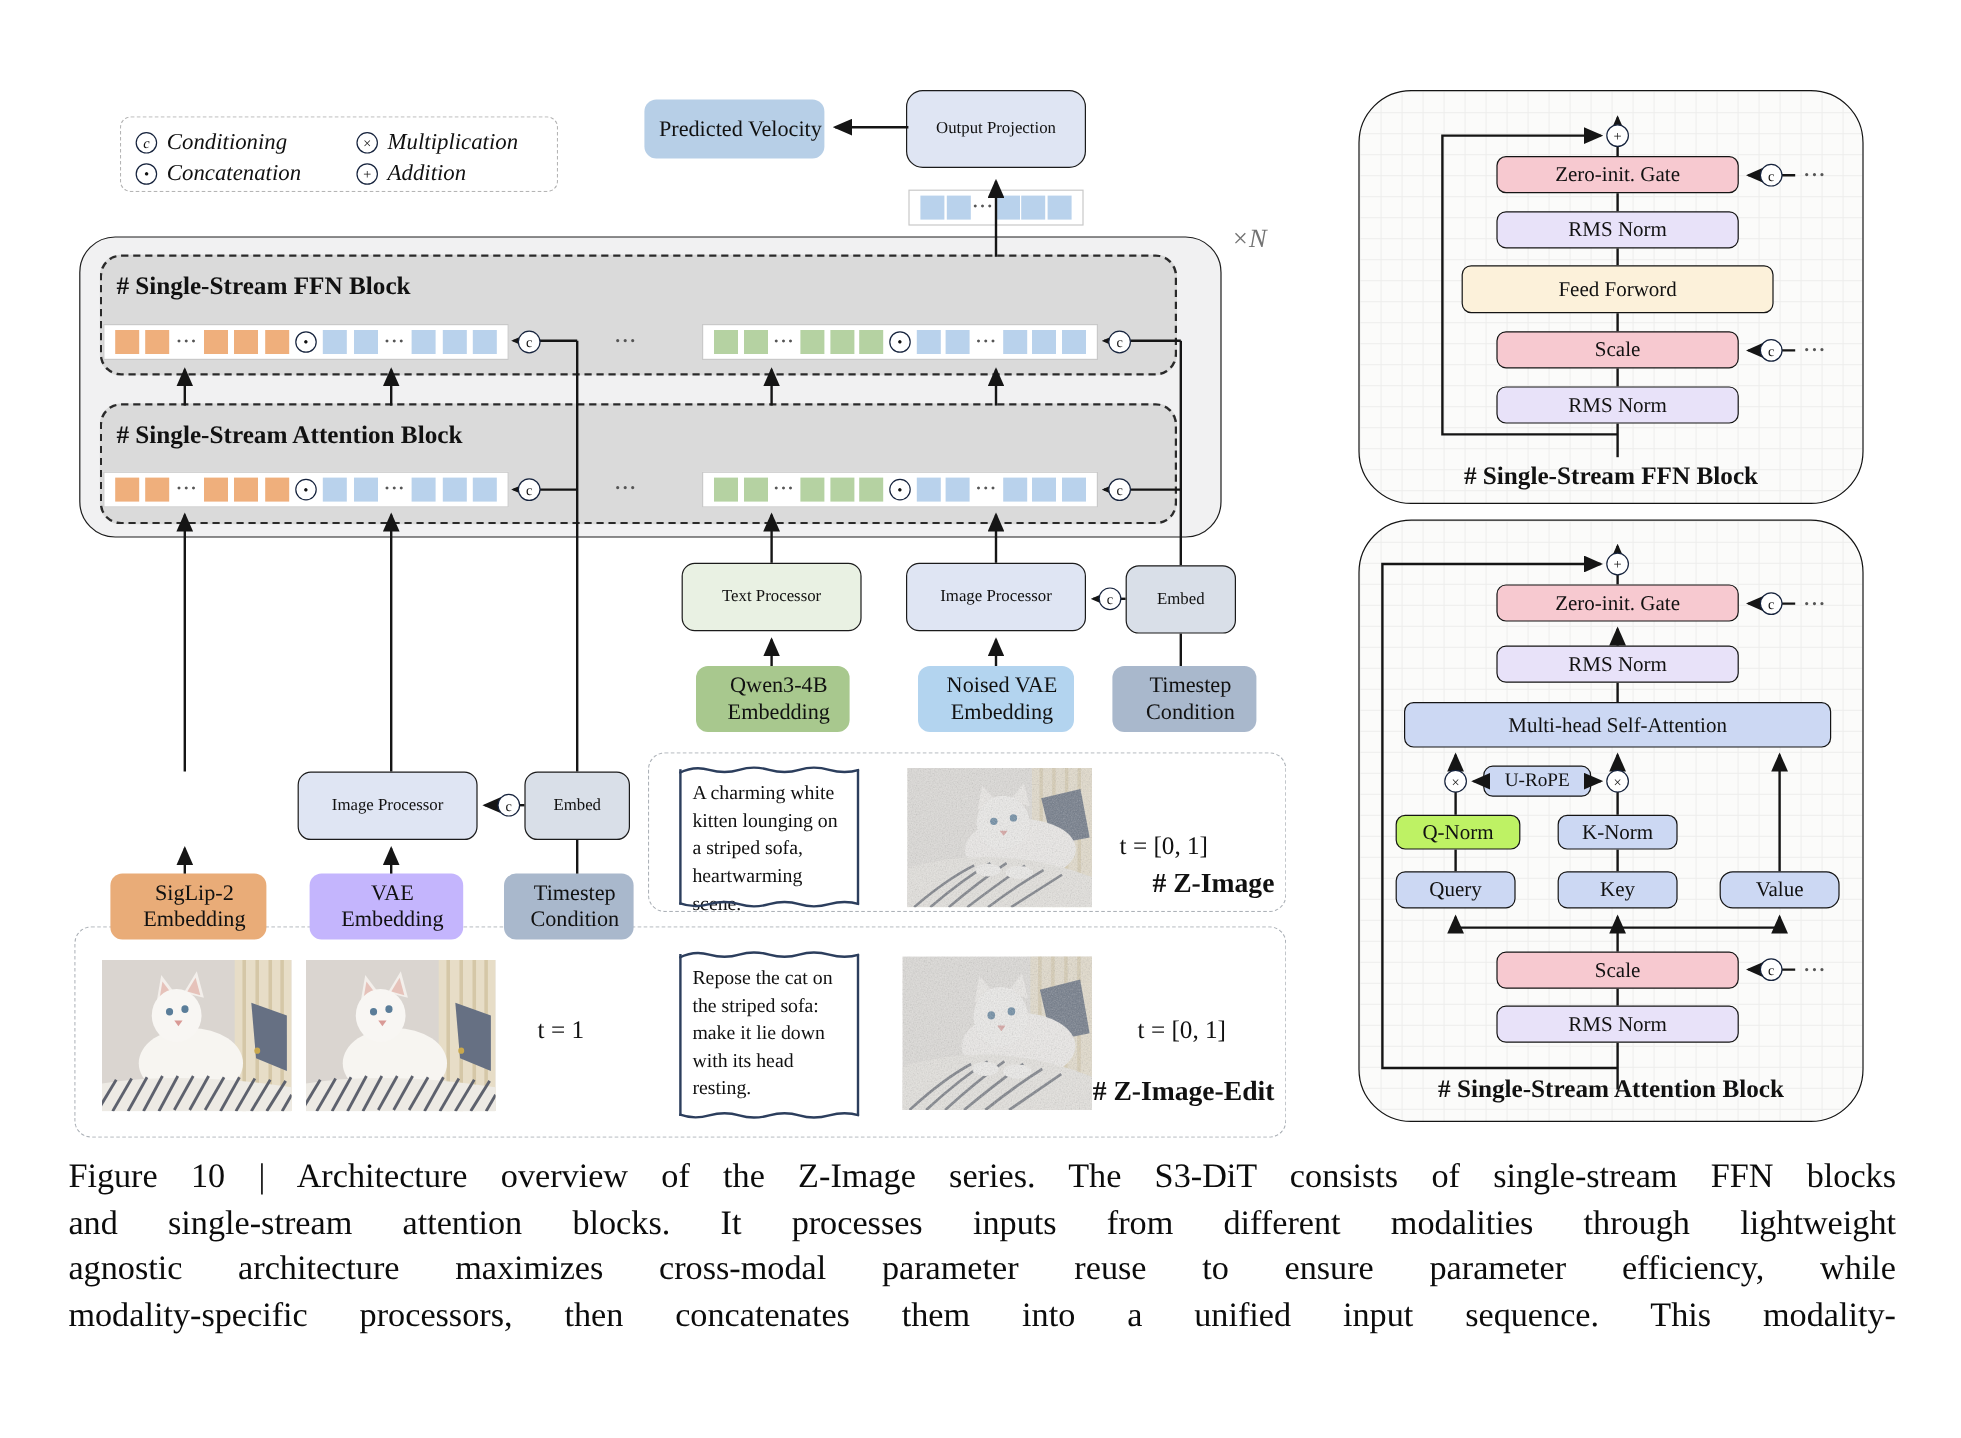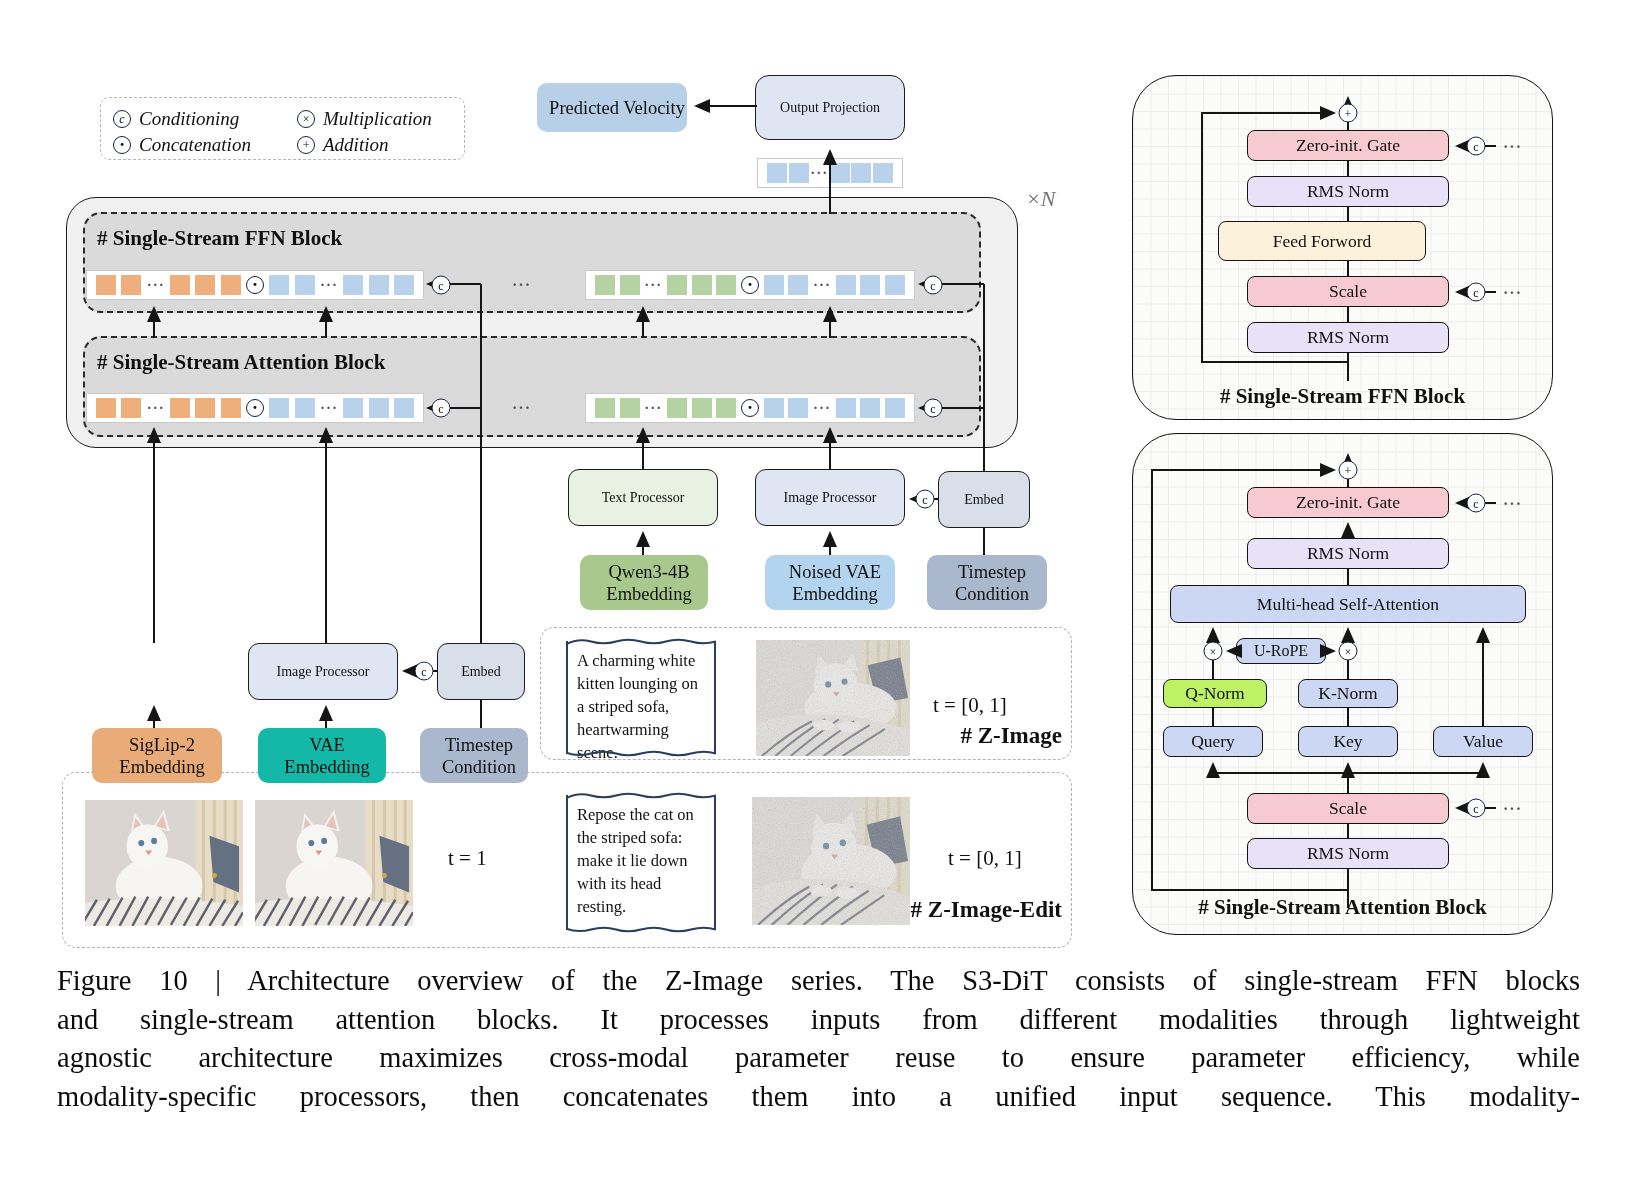--- a/index.html
+++ b/index.html
@@ -351,60 +351,60 @@
   <div class="sym" style="left:441px;top:285px;">c</div>
   <div class="sym" style="left:933px;top:285px;">c</div>
   <div class="sym" style="left:441px;top:408px;">c</div>
   <div class="sym" style="left:933px;top:408px;">c</div>
   <div class="sym" style="left:424px;top:671px;">c</div>
   <div class="sym" style="left:925px;top:499px;">c</div>
 
   <div class="box" style="left:248px;top:643px;width:150px;height:57px;background:#dfe5f3;">Image Processor</div>
   <div class="box" style="left:437px;top:643px;width:88px;height:57px;background:#d9dfe8;">Embed</div>
   <div class="chip" style="left:92px;top:728px;width:130px;height:55px;background:#e9ac78;">SigLip-2 Embedding</div>
-  <div class="chip" style="left:258px;top:728px;width:128px;height:55px;background:#14b8a6;text-align:center;">VAE Embedding</div>
+  <div class="chip" style="left:258px;top:728px;width:128px;height:55px;background:#c4b5fd;text-align:center;">VAE Embedding</div>
   <div class="chip" style="left:420px;top:728px;width:108px;height:55px;background:#a9b8cc;">Timestep Condition</div>
 
   <div class="box" style="left:568px;top:469px;width:150px;height:57px;background:#e9f1e3;">Text Processor</div>
   <div class="box" style="left:755px;top:469px;width:150px;height:57px;background:#dfe5f3;">Image Processor</div>
   <div class="box" style="left:938px;top:471px;width:92px;height:57px;background:#d9dfe8;">Embed</div>
   <div class="chip" style="left:580px;top:555px;width:128px;height:55px;background:#a8c88e;">Qwen3-4B Embedding</div>
   <div class="chip" style="left:765px;top:555px;width:130px;height:55px;background:#b3d4ef;">Noised VAE Embedding</div>
   <div class="chip" style="left:927px;top:555px;width:120px;height:55px;background:#a9b8cc;">Timestep Condition</div>
 
   <div class="txt" style="left:933px;top:693px;">t = [0, 1]</div>
   <div class="tag" style="left:900px;top:723px;width:162px;"># Z-Image</div>
   <div class="txt" style="left:448px;top:846px;">t = 1</div>
   <div class="txt" style="left:948px;top:846px;">t = [0, 1]</div>
   <div class="tag" style="left:880px;top:897px;width:182px;"># Z-Image-Edit</div>
 
   <div class="sym" style="left:1348px;top:113px;">+</div>
   <div class="pbox" style="left:1247px;top:130px;width:202px;height:31px;background:#f7c9d0;">Zero-init. Gate</div>
   <div class="pbox" style="left:1247px;top:176px;width:202px;height:31px;background:#e8e2f9;">RMS Norm</div>
-  <div class="pbox" style="left:1218px;top:221px;width:208px;height:40px;background:#fcf1da;">Feed Forword</div>
+  <div class="pbox" style="left:1218px;top:221px;width:260px;height:40px;background:#fcf1da;">Feed Forword</div>
   <div class="pbox" style="left:1247px;top:276px;width:202px;height:31px;background:#f7c9d0;">Scale</div>
   <div class="pbox" style="left:1247px;top:322px;width:202px;height:31px;background:#e8e2f9;">RMS Norm</div>
   <div class="ptitle" style="left:1132px;top:384px;width:421px;"># Single-Stream FFN Block</div>
   <div class="sym" style="left:1476px;top:146px;">c</div>
   <div class="sym" style="left:1476px;top:292px;">c</div>
   <div class="rowell" style="left:1503px;top:138px;">···</div>
   <div class="rowell" style="left:1503px;top:284px;">···</div>
 
   <div class="sym" style="left:1348px;top:470px;">+</div>
   <div class="pbox" style="left:1247px;top:487px;width:202px;height:31px;background:#f7c9d0;">Zero-init. Gate</div>
   <div class="pbox" style="left:1247px;top:538px;width:202px;height:31px;background:#e8e2f9;">RMS Norm</div>
   <div class="pbox" style="left:1170px;top:585px;width:356px;height:38px;background:#ccd8f3;">Multi-head Self-Attention</div>
   <div class="sym" style="left:1213px;top:651px;">×</div>
   <div class="sym" style="left:1348px;top:651px;">×</div>
   <div class="pbox" style="left:1236px;top:638px;width:90px;height:26px;background:#ccd8f3;font-size:16px;">U-RoPE</div>
   <div class="pbox" style="left:1163px;top:679px;width:104px;height:29px;background:#bef264;">Q-Norm</div>
   <div class="pbox" style="left:1298px;top:679px;width:100px;height:29px;background:#ccd8f3;">K-Norm</div>
   <div class="pbox" style="left:1163px;top:726px;width:100px;height:31px;background:#ccd8f3;">Query</div>
   <div class="pbox" style="left:1298px;top:726px;width:100px;height:31px;background:#ccd8f3;">Key</div>
-  <div class="pbox" style="left:1433px;top:726px;width:100px;height:31px;background:#ccd8f3;">Value</div>
+  <div class="pbox" style="left:1433px;top:726px;width:100px;height:31px;background:#ccd8f3;border-radius:11px;">Value</div>
   <div class="pbox" style="left:1247px;top:793px;width:202px;height:31px;background:#f7c9d0;">Scale</div>
   <div class="pbox" style="left:1247px;top:838px;width:202px;height:31px;background:#e8e2f9;">RMS Norm</div>
   <div class="ptitle" style="left:1132px;top:895px;width:421px;"># Single-Stream Attention Block</div>
   <div class="sym" style="left:1476px;top:503px;">c</div>
   <div class="sym" style="left:1476px;top:808px;">c</div>
   <div class="rowell" style="left:1503px;top:495px;">···</div>
   <div class="rowell" style="left:1503px;top:800px;">···</div>
 
   <div class="caption" style="left:57px;top:962px;width:1523px;">
     <div class="jl">Figure 10 | Architecture overview of the Z-Image series. The S3-DiT consists of single-stream FFN blocks</div>

